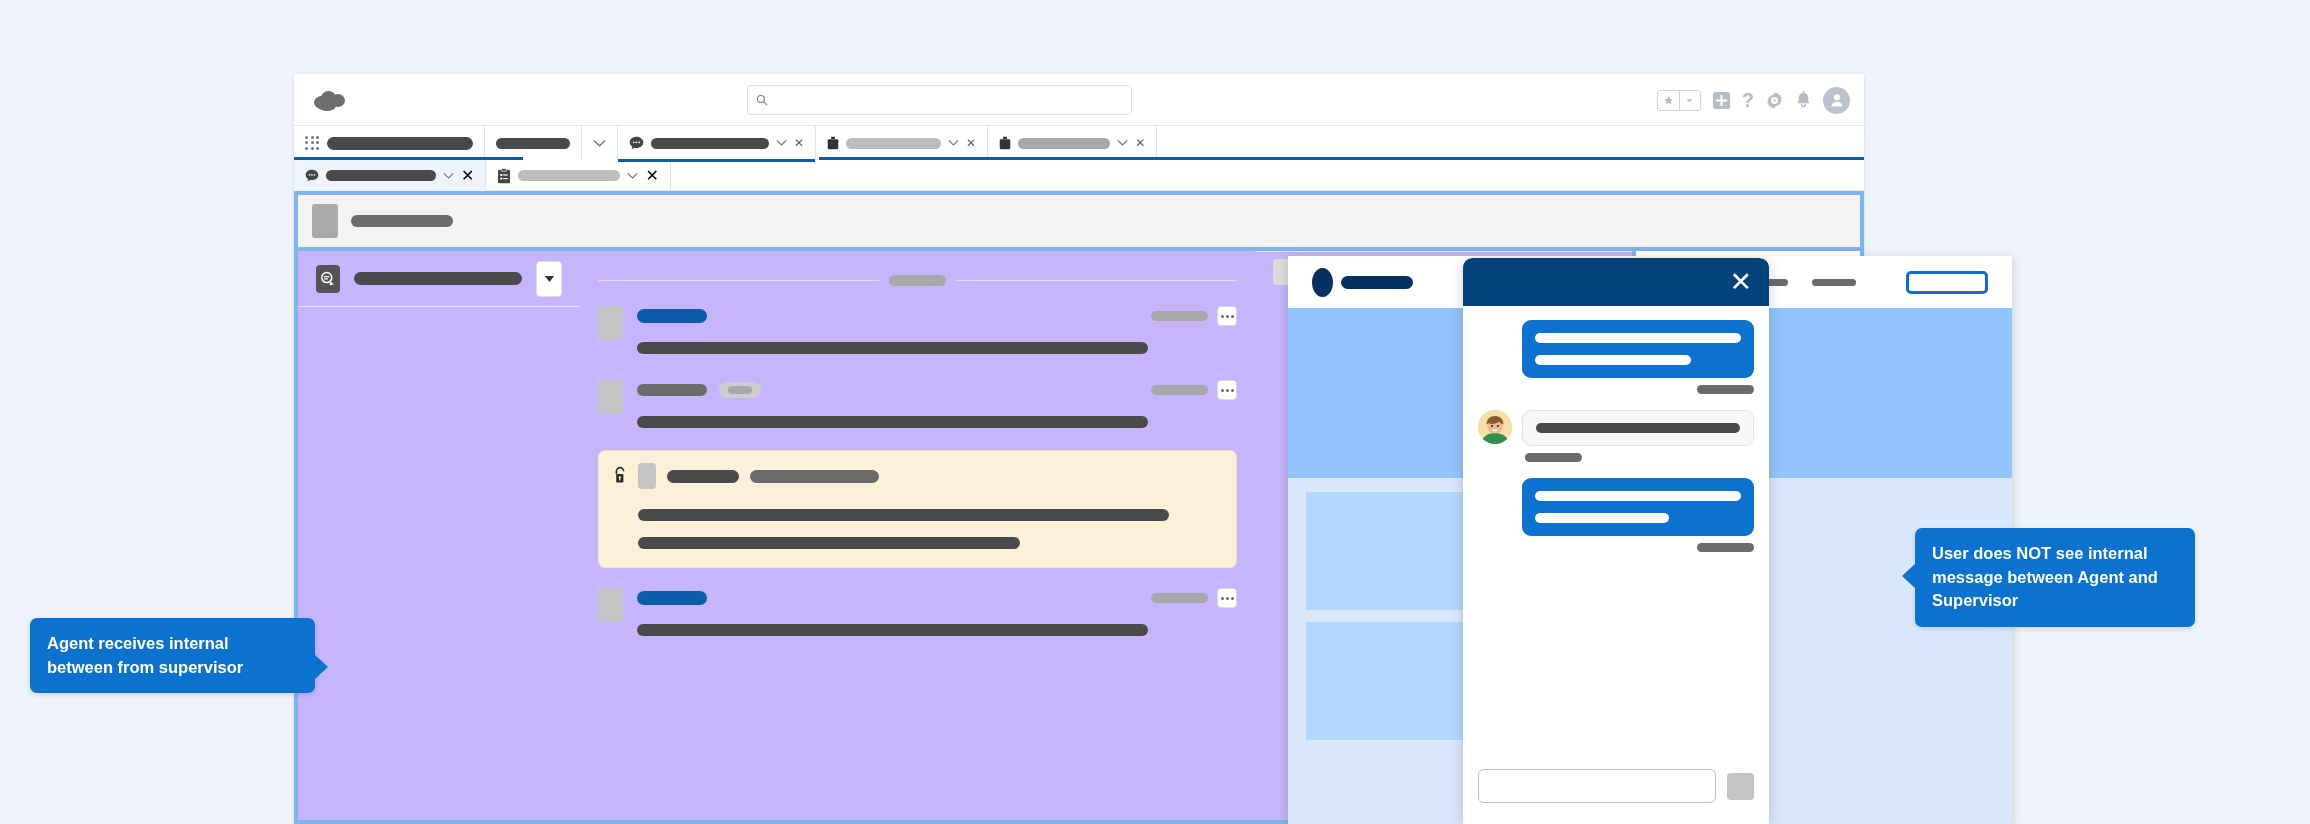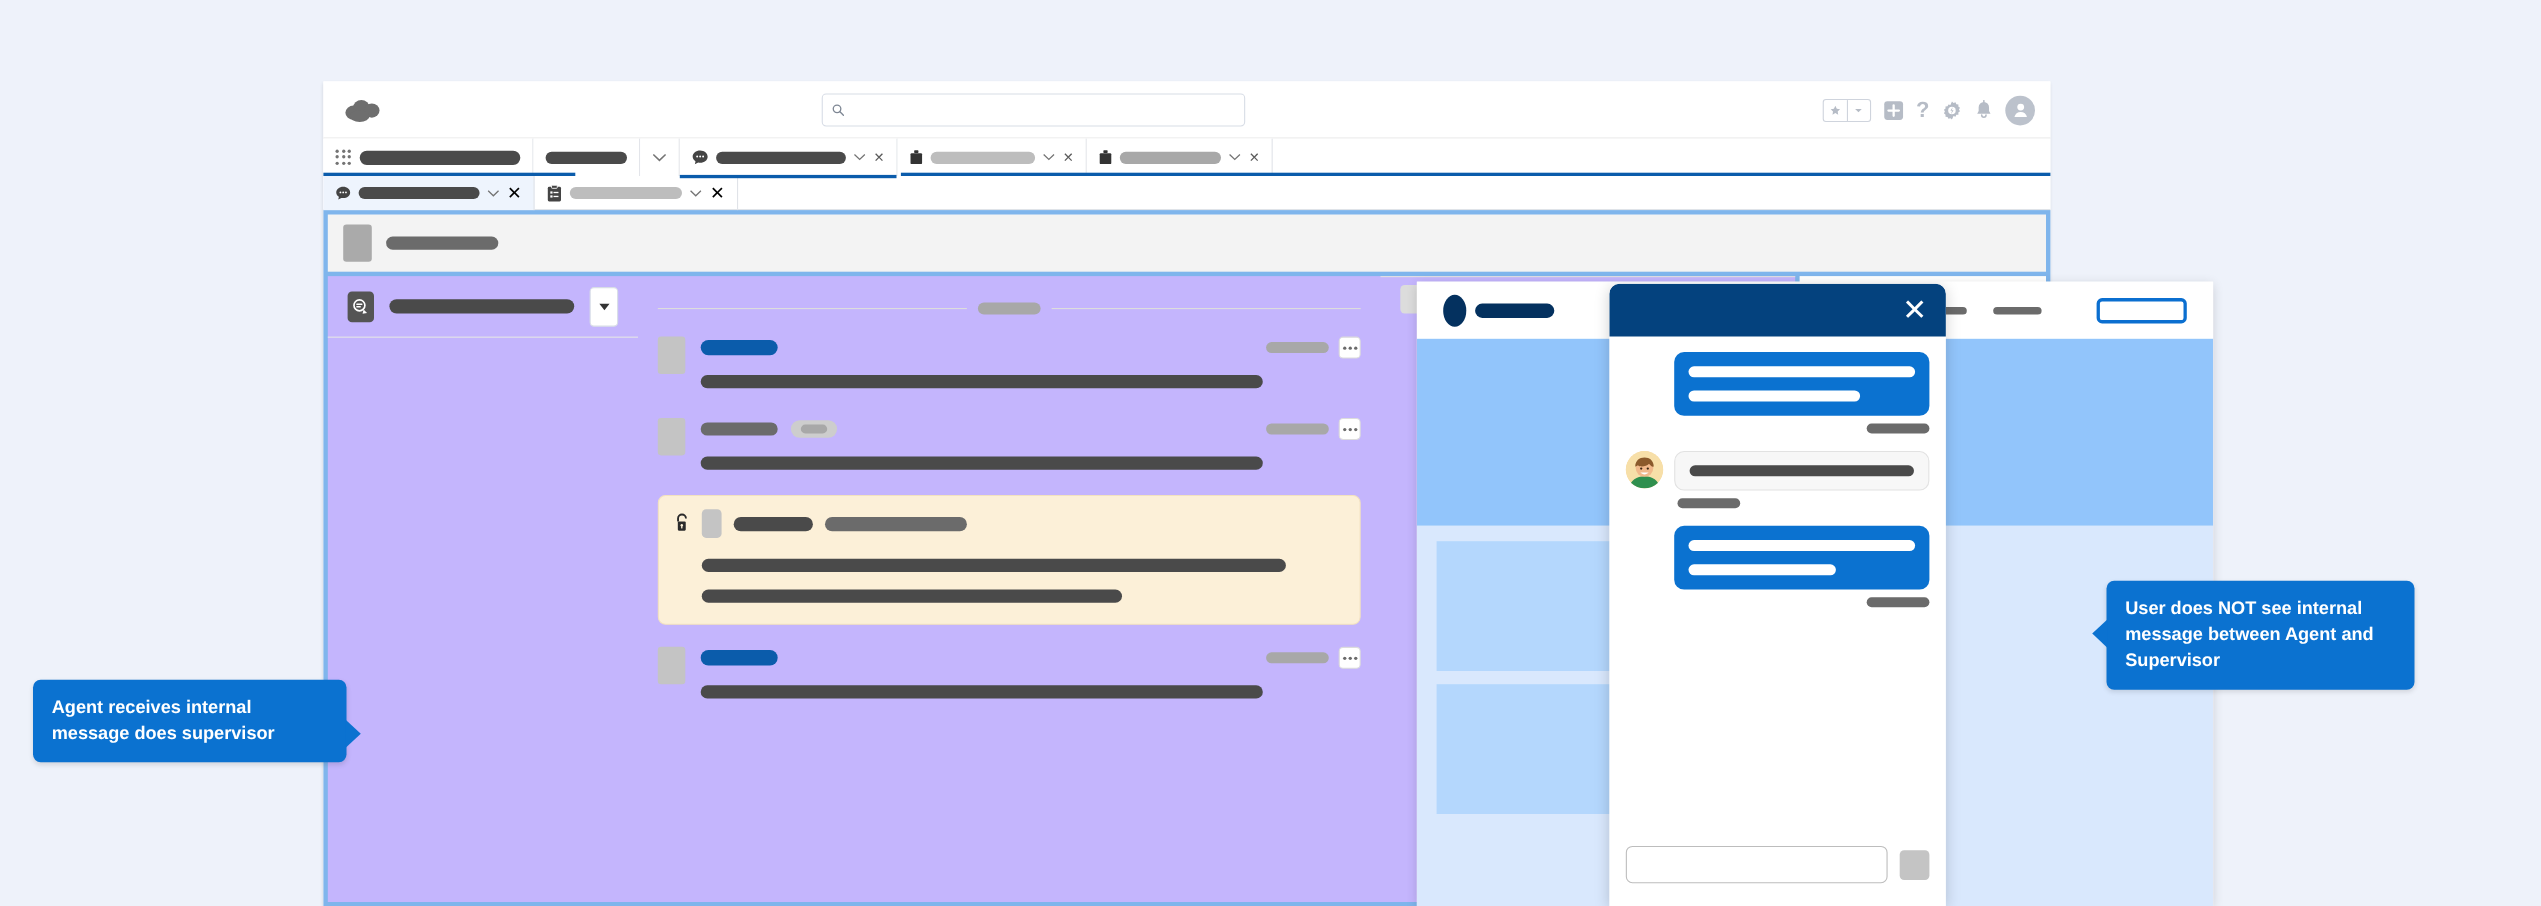--- a/index.html
+++ b/index.html
@@ -654,20 +654,20 @@
     </div>
 
     <div id="chat-compose">
       <div id="chat-input" title=""></div>
       <div id="chat-send"></div>
     </div>
   </div>
 </div>
 
 <div class="callout" id="callout-left">
-  <span>Agent receives internal message does supervisor</span>
+  <span>Agent receives internal between from supervisor</span>
   <span class="tail"></span>
 </div>
 
 <div class="callout" id="callout-right">
   <span>User does NOT see internal message between Agent and Supervisor</span>
   <span class="tail"></span>
 </div>
 
 </body></html>

